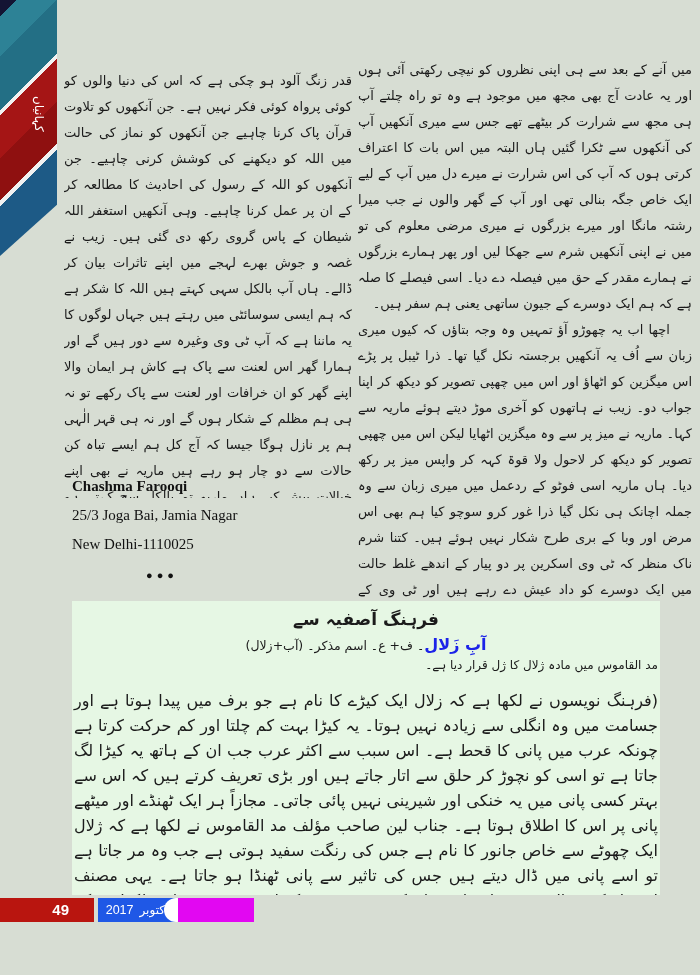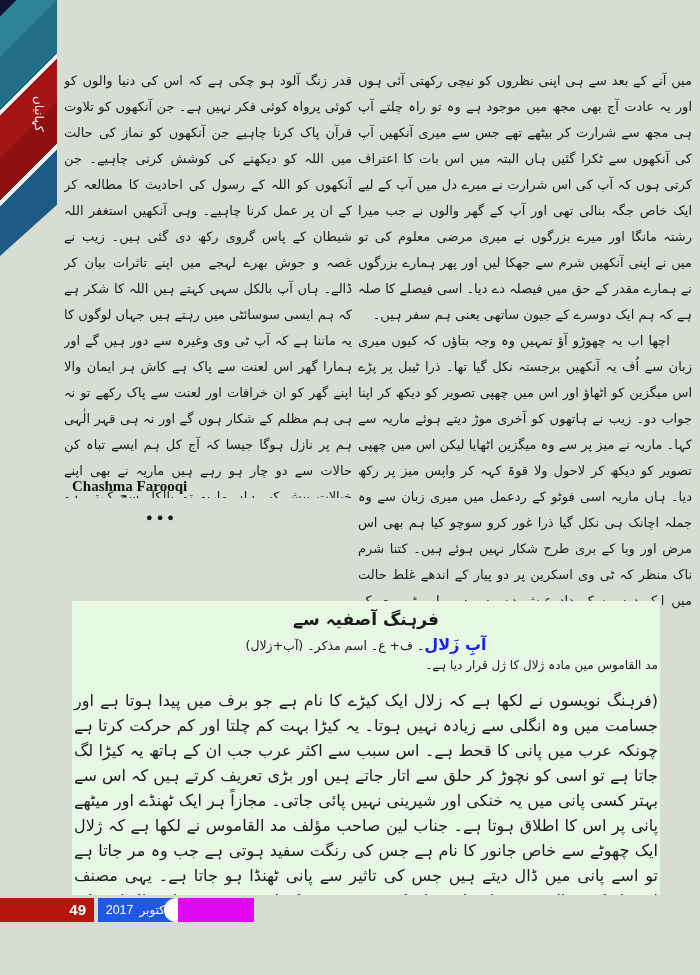--- a/index.html
+++ b/index.html
@@ -26,21 +26,21 @@
   }
   .corner-strip-label{
     position:absolute;left:46px;top:96px;
     transform:rotate(90deg);transform-origin:0 0;
     color:#ffffff;font-size:12px;white-space:nowrap;
     font-family:"DejaVu Sans",sans-serif;
   }
   
   .urdu{direction:rtl;text-align:justify;font-family:"DejaVu Sans",sans-serif;}
   .col{position:absolute;overflow:hidden;font-size:13px;line-height:26px;}
-  .col-right{left:358px;top:68px;width:334px;height:546px;}
+  .col-right{left:358px;top:57px;width:334px;height:546px;}
   .col-left{left:64px;top:68px;width:288px;height:430px;}
   .col p{margin:0;}
   .col p.indent{text-indent:22px;}
   
   .author{
     position:absolute;left:72px;top:472px;width:270px;
     font-family:"Liberation Serif",serif;font-size:15px;line-height:29px;
     color:#111;
   }
   .author .name{font-weight:bold;}
@@ -61,21 +61,21 @@
   .headword{color:#1c23e8;font-weight:bold;font-size:16px;}
   .source-line{direction:rtl;text-align:right;margin:0 0 16px 0;font-size:12px;}
   .glossary-body{font-size:16px;line-height:25px;margin:0;}
   .glossary-defs{font-size:12px;line-height:25px;margin:2px 0 0 0;}
   
   .footer{position:absolute;left:0;top:898px;width:700px;height:24px;}
   .footer .seg{position:absolute;top:0;height:24px;}
   .seg-page{
     left:0;width:94px;background:#b9150f;color:#fff;
     font-weight:bold;font-size:15px;text-align:right;
-    line-height:24px;padding-right:8px;box-sizing:border-box;
+    line-height:24px;padding-right:25px;box-sizing:border-box;
     font-family:"Liberation Sans",sans-serif;
   }
   .seg-issue{
     left:98px;width:78px;background:#1f58e6;color:#fff;
     direction:rtl;display:flex;align-items:center;justify-content:center;gap:6px;
     font-size:12px;line-height:24px;
   }
   .seg-issue .year{font-family:"Liberation Sans",sans-serif;font-size:12.5px;}
   .seg-crescent{
     left:164px;width:24px;background:#ffffff;border-radius:50%;
@@ -93,20 +93,22 @@
   <p class="indent">اچھا اب یہ چھوڑو آؤ تمہیں وہ وجہ بتاؤں کہ کیوں میری زبان سے اُف یہ آنکھیں برجستہ نکل گیا تھا۔ ذرا ٹیبل پر پڑے اس میگزین کو اٹھاؤ اور اس میں چھپی تصویر کو دیکھ کر اپنا جواب دو۔ زیب نے ہاتھوں کو آخری موڑ دیتے ہوئے ماریہ سے کہا۔ ماریہ نے میز پر سے وہ میگزین اٹھایا لیکن اس میں چھپی تصویر کو دیکھ کر لاحول ولا قوۃ کہہ کر واپس میز پر رکھ دیا۔ ہاں ماریہ اسی فوٹو کے ردعمل میں میری زبان سے وہ جملہ اچانک ہی نکل گیا ذرا غور کرو سوچو کیا ہم بھی اس مرض اور وبا کے بری طرح شکار نہیں ہوئے ہیں۔ کتنا شرم ناک منظر کہ ٹی وی اسکرین پر دو پیار کے اندھے غلط حالت میں ایک دوسرے کو داد عیش دے رہے ہیں اور ٹی وی کے سامنے ایک گھر کا پورا خاندان بچوں کے ساتھ اس شرم ناک منظر کو دیکھ رہا ہے۔ یہ ہے آج کل کے انسان کی ذہنیت اور اس کی آنکھوں کا حال۔ یہ نادانی یہ بے حیائی اور یہ آزاد خیالی ہمیں کہاں لے جا رہی ہے۔ ہماری تہذیب اس</p>
 </div>
 
 <div class="col col-left urdu">
   <p>قدر زنگ آلود ہو چکی ہے کہ اس کی دنیا والوں کو کوئی پرواہ کوئی فکر نہیں ہے۔ جن آنکھوں کو تلاوت قرآن پاک کرنا چاہیے جن آنکھوں کو نماز کی حالت میں اللہ کو دیکھنے کی کوشش کرنی چاہیے۔ جن آنکھوں کو اللہ کے رسول کی احادیث کا مطالعہ کر کے ان پر عمل کرنا چاہیے۔ وہی آنکھیں استغفر اللہ شیطان کے پاس گروی رکھ دی گئی ہیں۔ زیب نے غصہ و جوش بھرے لہجے میں اپنے تاثرات بیان کر ڈالے۔ ہاں آپ بالکل سہی کہتے ہیں اللہ کا شکر ہے کہ ہم ایسی سوسائٹی میں رہتے ہیں جہاں لوگوں کا یہ ماننا ہے کہ آپ ٹی وی وغیرہ سے دور ہیں گے اور ہمارا گھر اس لعنت سے پاک ہے کاش ہر ایمان والا اپنے گھر کو ان خرافات اور لعنت سے پاک رکھے تو نہ ہی ہم مظلم کے شکار ہوں گے اور نہ ہی قہر الٰہی ہم پر نازل ہوگا جیسا کہ آج کل ہم ایسے تباہ کن حالات سے دو چار ہو رہے ہیں ماریہ نے بھی اپنے خیالات پیش کیے ہاں ماریہ تم بالکل سچ کہتی ہو اللہ ہر ایمان والے کو عقل دے اور نیک ہدایت دے سیدھی راہ پر چلنے کی توفیق عطا کرے۔ آمین۔</p>
 
 </div>
 
 <div class="author">
   <div class="name">Chashma Farooqi</div>
+  <div>25/3 Joga Bai, Jamia Nagar</div>
+  <div>New Delhi-1110025</div>
   <div class="endmark">●●●</div>
 </div>
 
 <div class="glossary">
   <p class="glossary-heading">فرہنگ آصفیہ سے</p>
   <p class="headword-line">
     <span class="headword">آبِ زَلال</span><span>۔ ف+ ع۔ اسم مذکر۔ (آب+زلال)</span>
   </p>
   <p class="source-line urdu">مد القاموس میں مادہ ژلال کا ژل قرار دیا ہے۔</p>
   <p class="glossary-body urdu">(فرہنگ نویسوں نے لکھا ہے کہ زلال ایک کیڑے کا نام ہے جو برف میں پیدا ہوتا ہے اور جسامت میں وہ انگلی سے زیادہ نہیں ہوتا۔ یہ کیڑا بہت کم چلتا اور کم حرکت کرتا ہے چونکہ عرب میں پانی کا قحط ہے۔ اس سبب سے اکثر عرب جب ان کے ہاتھ یہ کیڑا لگ جاتا ہے تو اسی کو نچوڑ کر حلق سے اتار جاتے ہیں اور بڑی تعریف کرتے ہیں کہ اس سے بہتر کسی پانی میں یہ خنکی اور شیرینی نہیں پائی جاتی۔ مجازاً ہر ایک ٹھنڈے اور میٹھے پانی پر اس کا اطلاق ہوتا ہے۔ جناب لین صاحب مؤلف مد القاموس نے لکھا ہے کہ ژلال ایک چھوٹے سے خاص جانور کا نام ہے جس کی رنگت سفید ہوتی ہے جب وہ مر جاتا ہے تو اسے پانی میں ڈال دیتے ہیں جس کی تاثیر سے پانی ٹھنڈا ہو جاتا ہے۔ یہی مصنف ارسطو کے حوالہ سے ہمارے اس بیان کی بھی تصدیق کرتا ہے جو ہم نے اوپر لکھا ہے کہ اس کا ایک انگلی کے برابر قد ہوتا ہے۔ اور اس کے جسم پر زرد زرد دھبے ہوتے ہیں</p>

